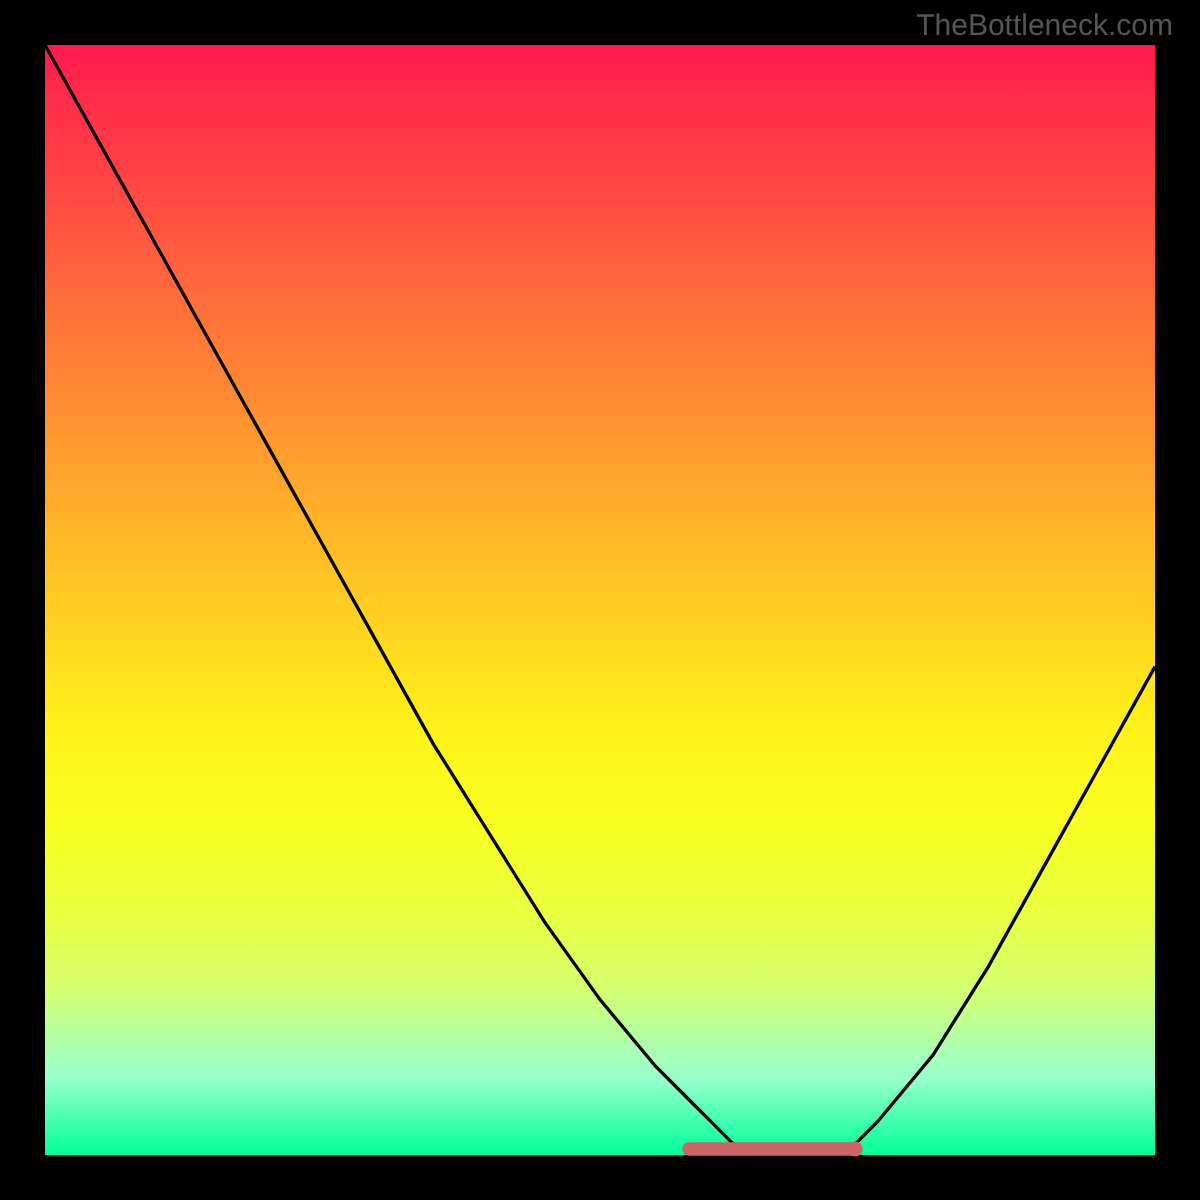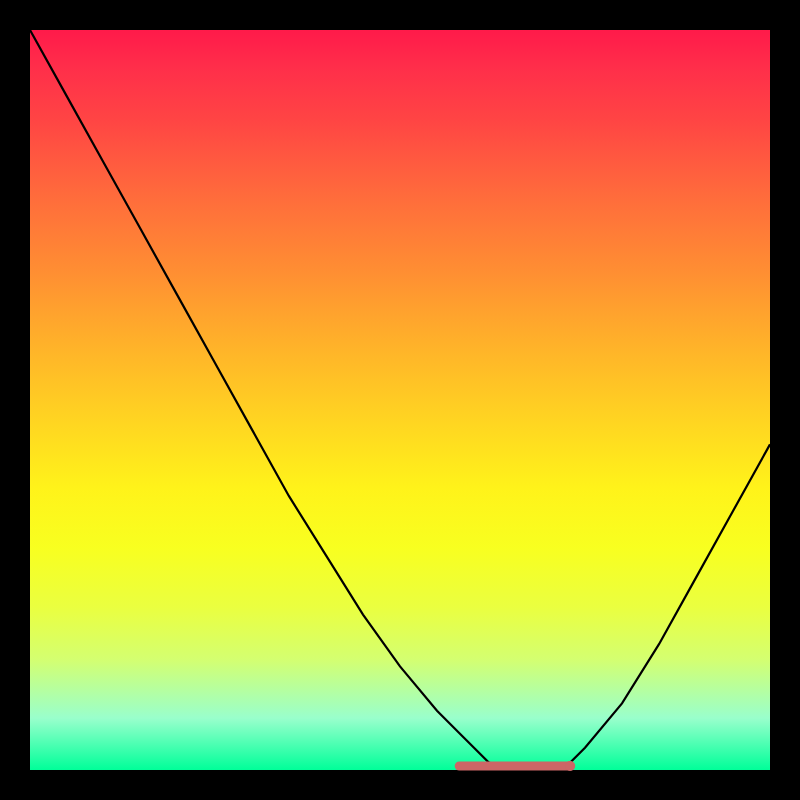--- a/index.html
+++ b/index.html
@@ -54,20 +54,21 @@
     top: 30px;
     width: 740px;
     height: 740px;
     overflow: visible;
   }
 </style>
 </head>
 <body>
 
 <div class="container">
+  <div class="watermark">TheBottleneck.com</div>
   <div class="plot-area"></div>
 
   <svg class="curve" viewBox="0 0 740 740">
     <path id="main-curve" fill="none" stroke="#000" stroke-width="2.2" d="M0.0 0.0 L37.0 66.6 L74.0 133.2 L111.0 199.8 L148.0 266.4 L185.0 333.0 L222.0 399.6 L259.0 466.2 L296.0 525.4 L333.0 584.6 L370.0 636.4 L407.0 680.8 L429.2 703.0 L444.0 717.8 L458.8 732.6 L481.0 740.0 L503.2 740.0 L518.0 740.0 L540.2 732.6 L555.0 717.8 L592.0 673.4 L629.0 614.2 L666.0 547.6 L703.0 481.0 L740.0 414.4 "></path>
     <path id="flat-seg" fill="none" stroke="#cc6666" stroke-width="9" stroke-linecap="round" d="M 429.2 736.0 L 540.2 736.0"></path>
     <circle id="flat-end-dot" r="5" fill="#cc6666" cx="540.2" cy="736.0"></circle>
   </svg>
 </div>
 
 </body></html>

